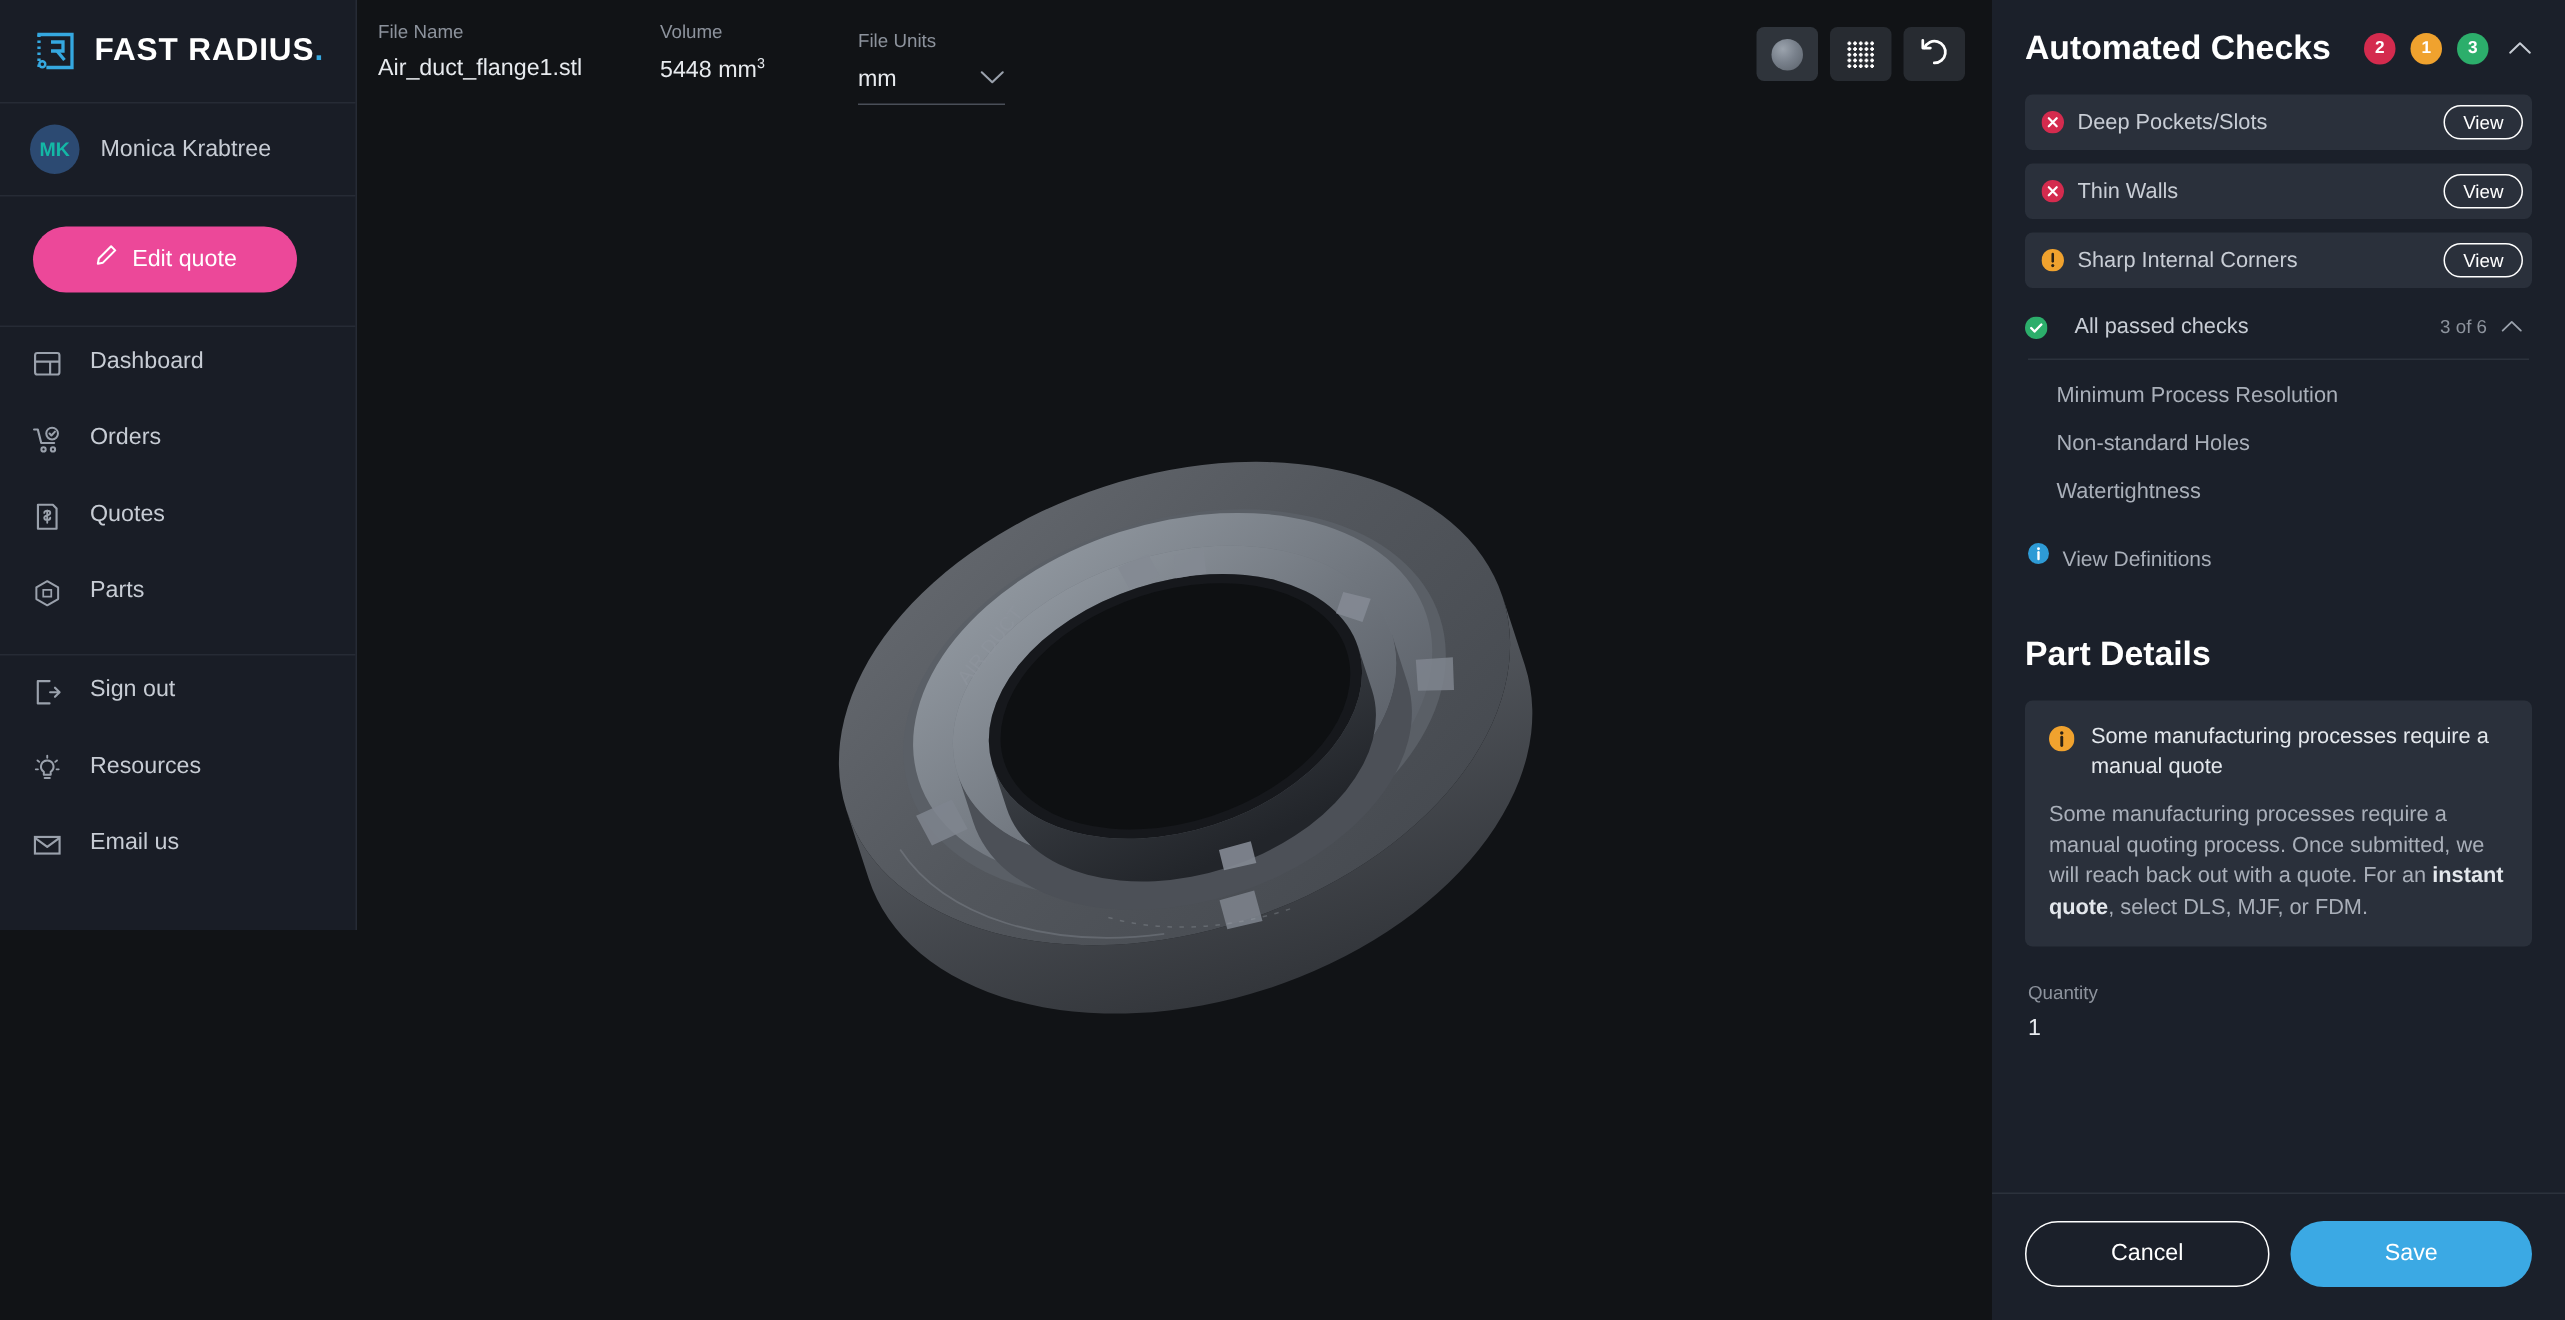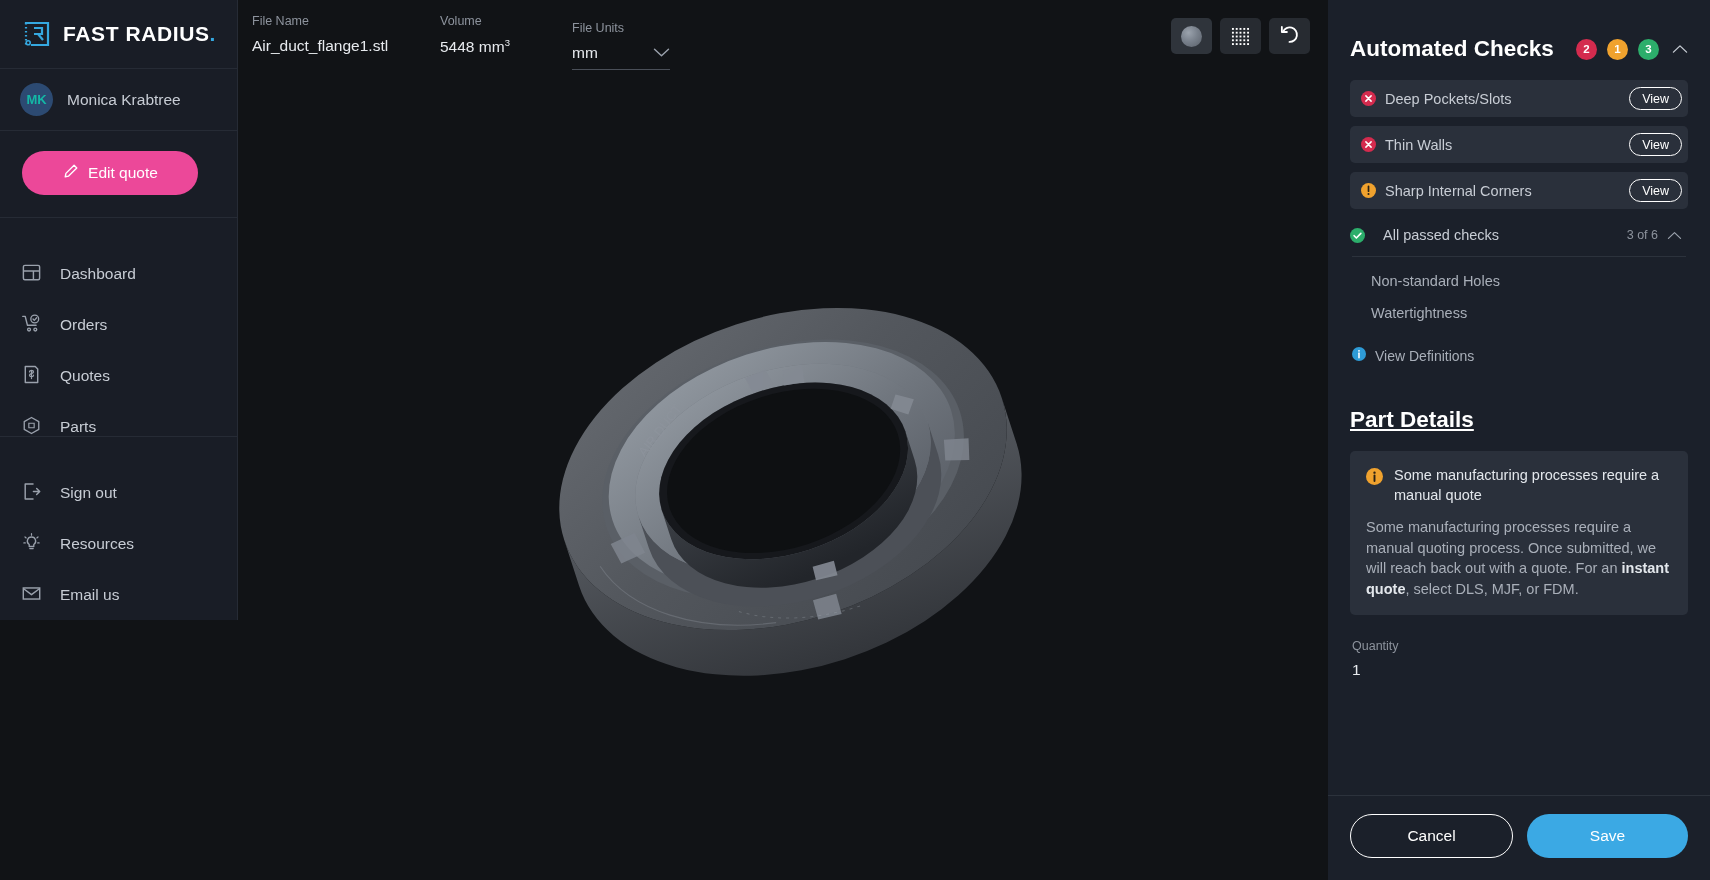--- a/index.html
+++ b/index.html
@@ -49,21 +49,21 @@
   .edit-quote {
     width: 176px; height: 44px; border-radius: 22px;
     background: #ec4899; border: none; cursor: pointer;
     color: #FFFFFF; font-size: 15.5px;
     display: flex; align-items: center; justify-content: center; gap: 9px;
     font-family: "Liberation Sans", sans-serif;
   }
 
   .nav { padding-top: 14px; flex: 1 1 auto; }
   .nav-item {
-    height: 51px; display: flex; align-items: flex-end;
+    height: 51px; display: flex; align-items: flex-start;
     padding-left: 21px; gap: 18px; cursor: pointer;
   }
   .nav-icon { width: 21px; height: 21px; flex: 0 0 21px; color: #9AA1AC; }
   .nav-label { color: #C7CCD4; font-size: 15.5px; }
 
   .nav-bottom { border-top: 1px solid #262B35; padding: 14px 0 16px 0; }
 
   
   .viewer {
     flex: 1 1 auto; position: relative;
@@ -119,21 +119,21 @@
   
   .panel {
     width: 382px; flex: 0 0 382px; height: 880px;
     background: #1B202A; position: relative;
     display: flex; flex-direction: column;
   }
   .panel-scroll { flex: 1 1 auto; overflow: hidden; padding: 0 22px; }
 
   .panel-head {
     display: flex; align-items: center; gap: 10px;
-    padding: 36px 0 18px 0;
+    padding: 19px 0 18px 0;
   }
   .panel-title { color: #FFFFFF; font-size: 22.5px; font-weight: bold; flex: 1 1 auto; }
   .badge {
     width: 21px; height: 21px; border-radius: 50%;
     display: flex; align-items: center; justify-content: center;
     color: #FFFFFF; font-size: 11.5px; font-weight: bold;
   }
   .badge-red { background: #D42B4E; }
   .badge-amber { background: #F0A22E; }
   .badge-green { background: #2CAE6B; }
@@ -164,21 +164,20 @@
 
   .definitions-row {
     display: flex; align-items: center; gap: 9px;
     padding: 18px 0 0 2px; cursor: pointer;
   }
   .definitions-label { color: #A9AFB9; font-size: 14px; }
 
   .part-details-title {
     color: #FFFFFF; font-size: 22.5px; font-weight: bold;
     padding: 42px 0 18px 0;
-    text-decoration: underline;
   }
   .notice {
     background: #2A303B; border-radius: 5px; padding: 15px 16px 16px 16px;
   }
   .notice-head { display: flex; gap: 11px; align-items: flex-start; }
   .notice-title { color: #E3E7EC; font-size: 14.5px; line-height: 1.35; }
   .notice-body {
     color: #A9AFB9; font-size: 14.5px; line-height: 1.42; padding-top: 12px;
   }
   .notice-body b { color: #E3E7EC; font-weight: bold; }
@@ -479,20 +478,21 @@
         </span>
         <span class="passed-label">All passed checks</span>
         <span class="passed-count">3 of 6</span>
         <span>
           <svg width="15" height="9" viewBox="0 0 18 11" fill="none">
             <path d="M1.6 9l7.4-7 7.4 7" stroke="#9AA1AC" stroke-width="1.5" stroke-linecap="round" stroke-linejoin="round"></path>
           </svg>
         </span>
       </div>
       <div class="divider"></div>
+      <div class="passed-item">Minimum Process Resolution</div>
       <div class="passed-item">Non-standard Holes</div>
       <div class="passed-item">Watertightness</div>
 
       <div class="definitions-row">
         <span>
           <svg width="14" height="14" viewBox="0 0 16 16">
             <circle cx="8" cy="8" r="8" fill="#2E9BD6"></circle>
             <circle cx="8" cy="4.4" r="1.1" fill="#FFFFFF"></circle>
             <path d="M8 7v5.2" stroke="#FFFFFF" stroke-width="1.8" stroke-linecap="round"></path>
           </svg>

